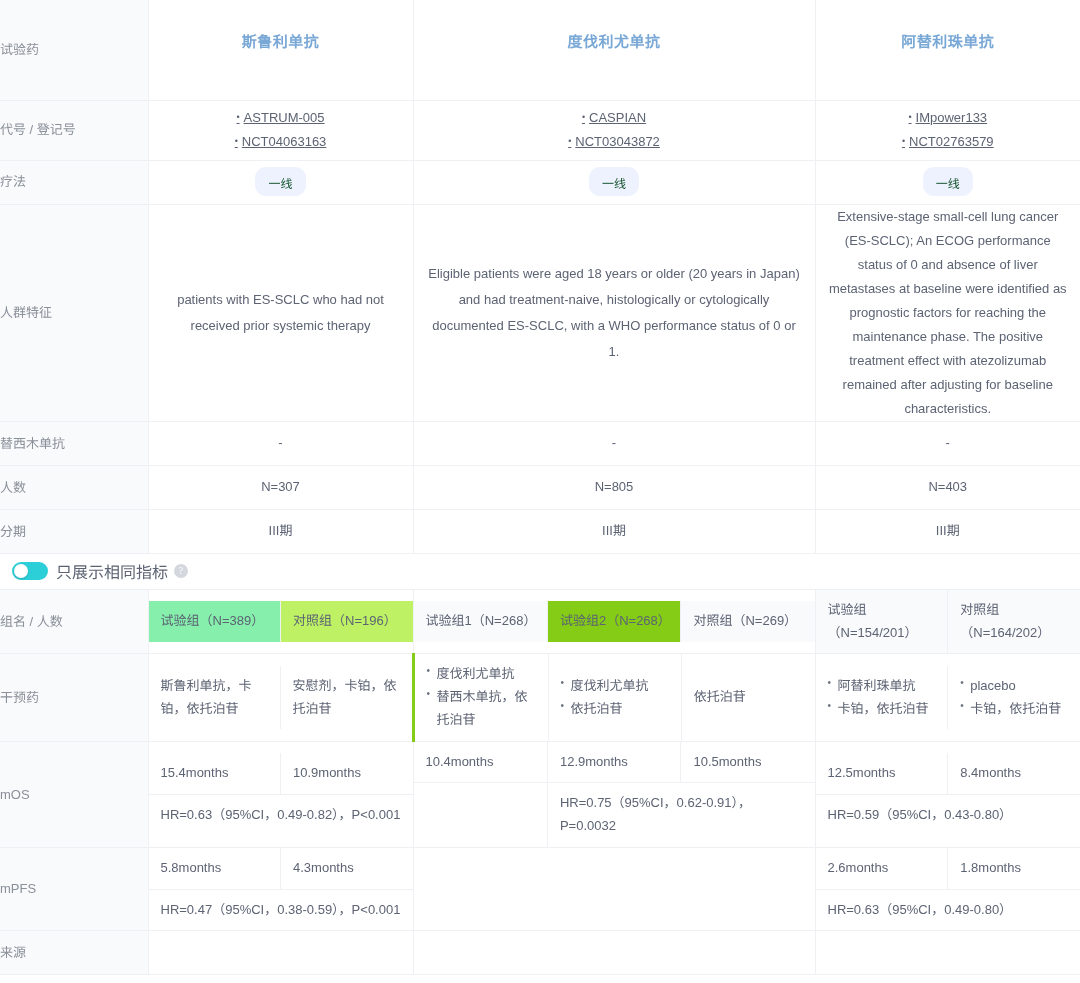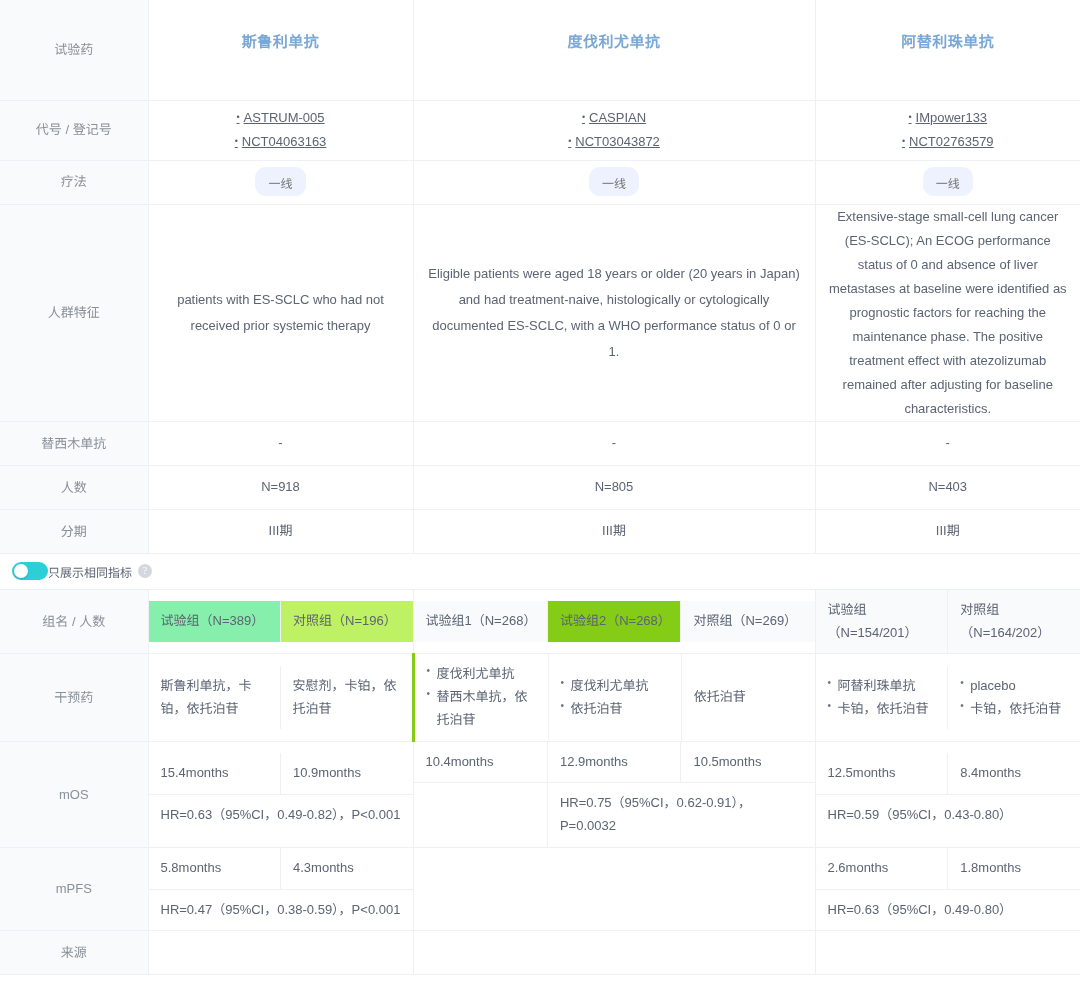--- a/index.html
+++ b/index.html
@@ -35,21 +35,21 @@
     border-bottom: 1px solid #eef0f3;
     padding: 0;
     vertical-align: middle;
     box-sizing: border-box;
   }
   .rowlabel {
     background: #f9fafc;
     color: #8a9099;
     font-size: 13px;
     font-weight: normal;
-    text-align: center;
+    text-align: left;
     padding: 0 0 0 16px;
     border-right: 1px solid #eef0f3;
     line-height: 1.5;
   }
   .cell {
     background: #ffffff;
     font-size: 13px;
     color: #5c6373;
     text-align: center;
     padding: 10px 14px;
@@ -81,21 +81,21 @@
     content: "\2022";
     position: absolute;
     left: 0;
     top: -1px;
     font-size: 10px;
     color: #6b7280;
   }
   .tag-line {
     display: inline-block;
     background: #edf2fe;
-    color: #737373;
+    color: #14532d;
     font-size: 12px;
     border-radius: 11px;
     padding: 10px 13px 4px;
     line-height: 1.2;
   }
   .para {
     text-align: center;
     line-height: 2.0;
     font-size: 13px;
     color: #5c6373;
@@ -125,22 +125,22 @@
     position: absolute;
     top: 2px;
     left: 2px;
     width: 14px;
     height: 14px;
     border-radius: 50%;
     background: #fff;
     box-shadow: 0 1px 2px rgba(0,0,0,.16);
   }
   .toggle-label {
-    margin-left: 0;
-    font-size: 12px;
+    margin-left: 8px;
+    font-size: 16px;
     color: #5c6373;
   }
   .help-icon {
     margin-left: 6px;
     width: 14px;
     height: 14px;
     border-radius: 50%;
     background: #d4d8de;
     color: #fff;
     font-size: 10px;
@@ -246,21 +246,21 @@
 
       <tr>
         <td class="rowlabel" style="height:44px">替西木单抗</td>
         <td class="cell dash">-</td>
         <td class="cell dash">-</td>
         <td class="cell dash" style="border-right:none">-</td>
       </tr>
 
       <tr>
         <td class="rowlabel" style="height:44px">人数</td>
-        <td class="cell">N=918</td>
+        <td class="cell">N=307</td>
         <td class="cell">N=805</td>
         <td class="cell" style="border-right:none">N=403</td>
       </tr>
 
       <tr>
         <td class="rowlabel" style="height:44px">分期</td>
         <td class="cell">III期</td>
         <td class="cell">III期</td>
         <td class="cell" style="border-right:none">III期</td>
       </tr>

